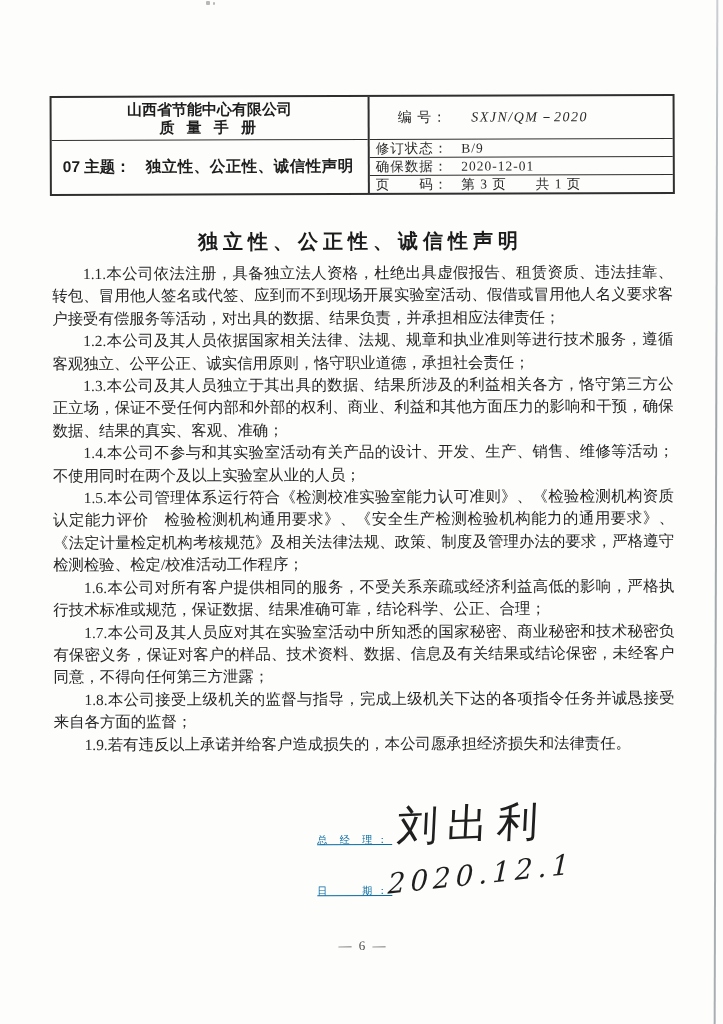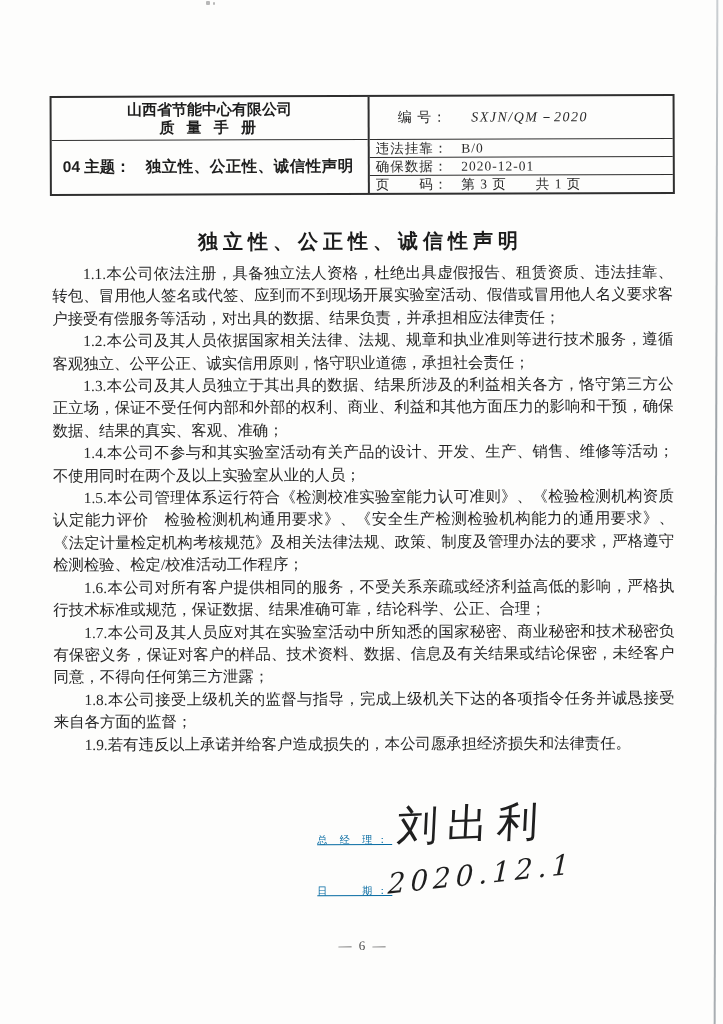--- a/index.html
+++ b/index.html
@@ -105,32 +105,32 @@
 <div class="page">
   <div class="tilt">
 
     <div class="htable">
       <div class="ht-left">
         <div class="ht-company">
           <div>山西省节能中心有限公司</div>
           <div class="l2">质 量 手 册</div>
         </div>
         <div class="ht-subject">
-          <span>04 主题：</span>
+          <span>07 主题：</span>
           <span class="val">独立性、公正性、诚信性声明</span>
         </div>
       </div>
       <div class="ht-right">
         <div class="ht-docnum">
           <span>编 号：</span>
           <span class="val">SXJN/QM－2020</span>
         </div>
         <div class="ht-row">
-          <span>违法挂靠：</span>
-          <span class="val">B/0</span>
+          <span>修订状态：</span>
+          <span class="val">B/9</span>
         </div>
         <div class="ht-row">
           <span>确保数据：</span>
           <span class="val">2020-12-01</span>
         </div>
         <div class="ht-row">
           <span>页　　码：</span>
           <span class="val">第 3 页　　共 1 页</span>
         </div>
       </div>

